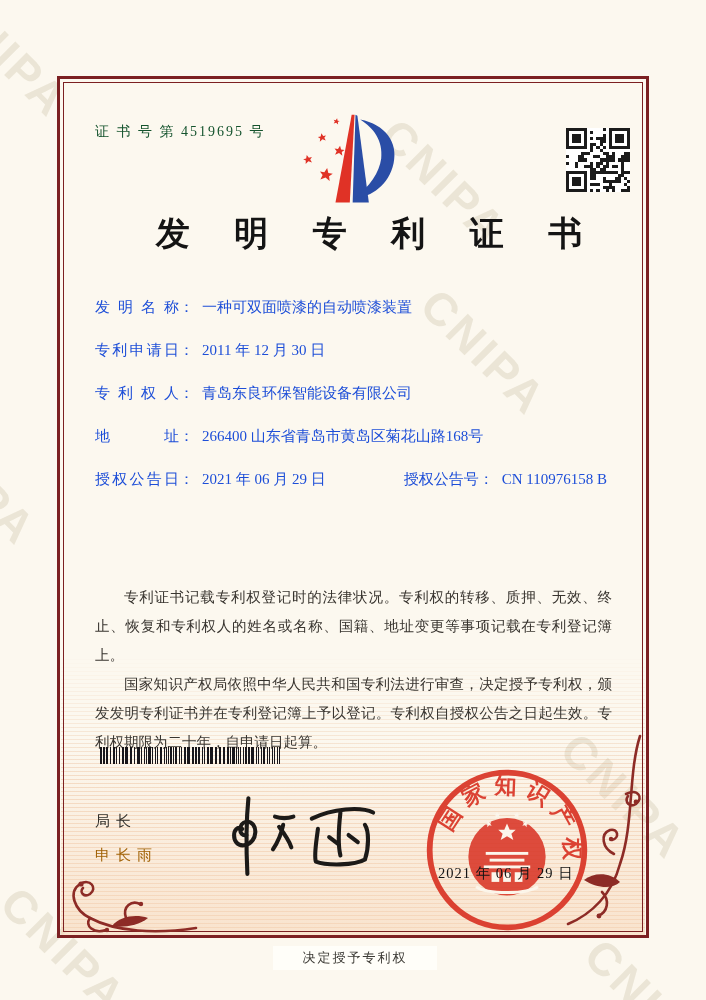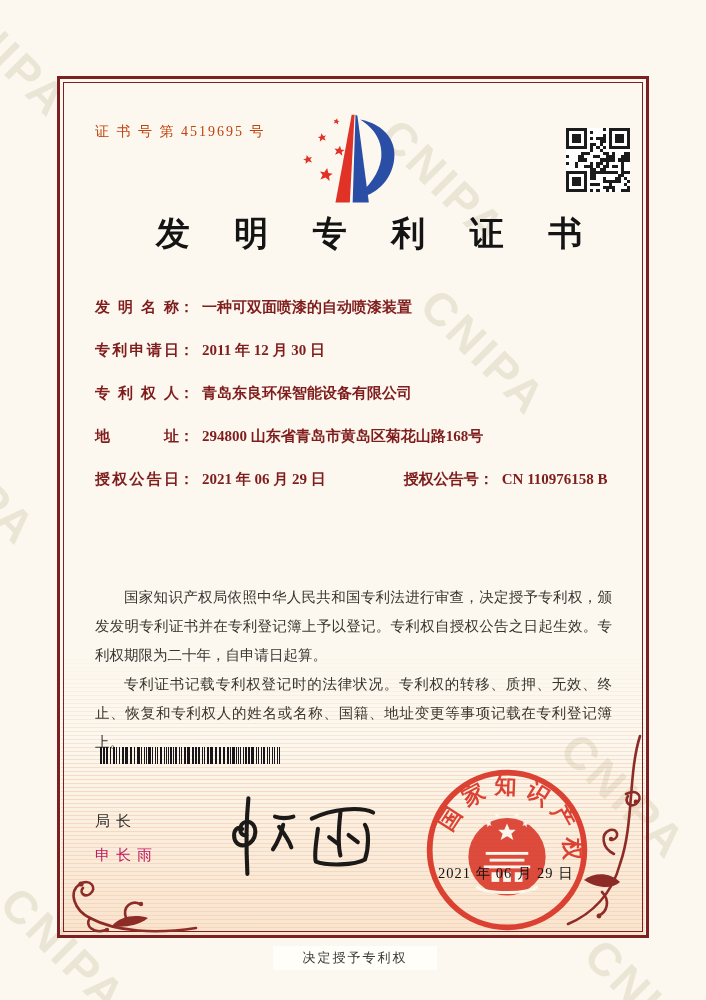--- a/index.html
+++ b/index.html
@@ -36,42 +36,42 @@
     -webkit-mask-image:linear-gradient(to bottom,transparent,#000 45%);
             mask-image:linear-gradient(to bottom,transparent,#000 45%);
     pointer-events:none;
   }
   .guilloche-wash{
     position:absolute;left:61px;top:740px;width:584px;height:196px;
     background:linear-gradient(to bottom,rgba(249,222,196,0),rgba(246,210,178,0.55));
     pointer-events:none;
   }
   
-  .cert-no{position:absolute;left:95px;top:123px;font-size:14px;letter-spacing:2px;color:#c2410c;}
+  .cert-no{position:absolute;left:95px;top:123px;font-size:14px;letter-spacing:2px;color:#14532d;}
   .logo{position:absolute;left:293px;top:110px;width:125px;height:100px;}
   .qr{position:absolute;left:566px;top:128px;width:64px;height:64px;background:#fff;}
   .title{
     position:absolute;left:57px;top:211px;width:624px;text-align:center;
     font-size:34px;font-weight:bold;color:#141414;letter-spacing:18px;text-indent:18px;
   }
   
-  .fields{position:absolute;left:95px;top:297px;width:520px;font-size:15px;color:#7f1d1d;font-weight:bold;}
+  .fields{position:absolute;left:95px;top:297px;width:520px;font-size:15px;color:#1d4ed8;}
   .frow{height:20px;line-height:20px;margin-bottom:23px;white-space:nowrap;}
   .flabel{display:inline-block;width:84px;text-align:justify;text-align-last:justify;vertical-align:top;}
   .fcolon{display:inline-block;margin-right:8px;}
   .pair2{margin-left:78px;}
   
   .body-text{position:absolute;left:95px;top:583px;width:517px;font-size:14.5px;line-height:29px;color:#38342f;text-align:justify;}
   .body-text p{margin:0;text-indent:2em;}
   
   .barcode{position:absolute;left:100px;top:747px;width:182px;height:17px;}
   .barcode .bar{position:absolute;top:0;height:100%;background:#17151a;}
   
   .signer-title{position:absolute;left:95px;top:812px;font-size:15px;letter-spacing:6px;color:#2e2c28;}
-  .signer-name{position:absolute;left:95px;top:846px;font-size:15px;letter-spacing:6px;color:#be185d;}
+  .signer-name{position:absolute;left:95px;top:846px;font-size:15px;letter-spacing:6px;color:#a16207;}
   .signature{position:absolute;left:196px;top:788px;width:205px;height:92px;}
   
   .seal{position:absolute;left:420px;top:763px;width:174px;height:174px;opacity:0.92;}
   .seal-date{
     position:absolute;left:438px;top:864px;width:132px;text-align:center;
     font-size:14.5px;color:#141414;letter-spacing:1px;white-space:nowrap;
   }
   
   .page-no{position:absolute;left:57px;top:908px;width:592px;text-align:center;font-size:13px;letter-spacing:2px;color:#413f3a;}
   .footer-note{
@@ -369,30 +369,30 @@
     <div class="frow">
       <span class="flabel">发明名称</span><span class="fcolon">：</span><span class="fvalue">一种可双面喷漆的自动喷漆装置</span>
     </div>
     <div class="frow">
       <span class="flabel">专利申请日</span><span class="fcolon">：</span><span class="fvalue">2011 年 12 月 30 日</span>
     </div>
     <div class="frow">
       <span class="flabel">专利权人</span><span class="fcolon">：</span><span class="fvalue">青岛东良环保智能设备有限公司</span>
     </div>
     <div class="frow">
-      <span class="flabel">地址</span><span class="fcolon">：</span><span class="fvalue">294800 山东省青岛市黄岛区菊花山路168号</span>
+      <span class="flabel">地址</span><span class="fcolon">：</span><span class="fvalue">266400 山东省青岛市黄岛区菊花山路168号</span>
     </div>
     <div class="frow">
       <span class="flabel">授权公告日</span><span class="fcolon">：</span><span class="fvalue">2021 年 06 月 29 日</span><span class="pair2"><span>授权公告号</span><span class="fcolon">：</span><span class="fvalue">CN 110976158 B</span></span>
     </div>
   </div>
 
   <div class="body-text">
+    <p>专利证书记载专利权登记时的法律状况。专利权的转移、质押、无效、终止、恢复和专利权人的姓名或名称、国籍、地址变更等事项记载在专利登记簿上。</p>
     <p>国家知识产权局依照中华人民共和国专利法进行审查，决定授予专利权，颁发发明专利证书并在专利登记簿上予以登记。专利权自授权公告之日起生效。专利权期限为二十年，自申请日起算。</p>
-    <p>专利证书记载专利权登记时的法律状况。专利权的转移、质押、无效、终止、恢复和专利权人的姓名或名称、国籍、地址变更等事项记载在专利登记簿上。</p>
   </div>
 
   <div class="barcode" id="barcode">
       <div class="bar" style="left: 0px; width: 2px;"></div>
       <div class="bar" style="left: 3px; width: 2px;"></div>
       <div class="bar" style="left: 6px; width: 2px;"></div>
       <div class="bar" style="left: 10px; width: 1px;"></div>
       <div class="bar" style="left: 13px; width: 2px;"></div>
       <div class="bar" style="left: 16px; width: 1px;"></div>
       <div class="bar" style="left: 19px; width: 1px;"></div>

